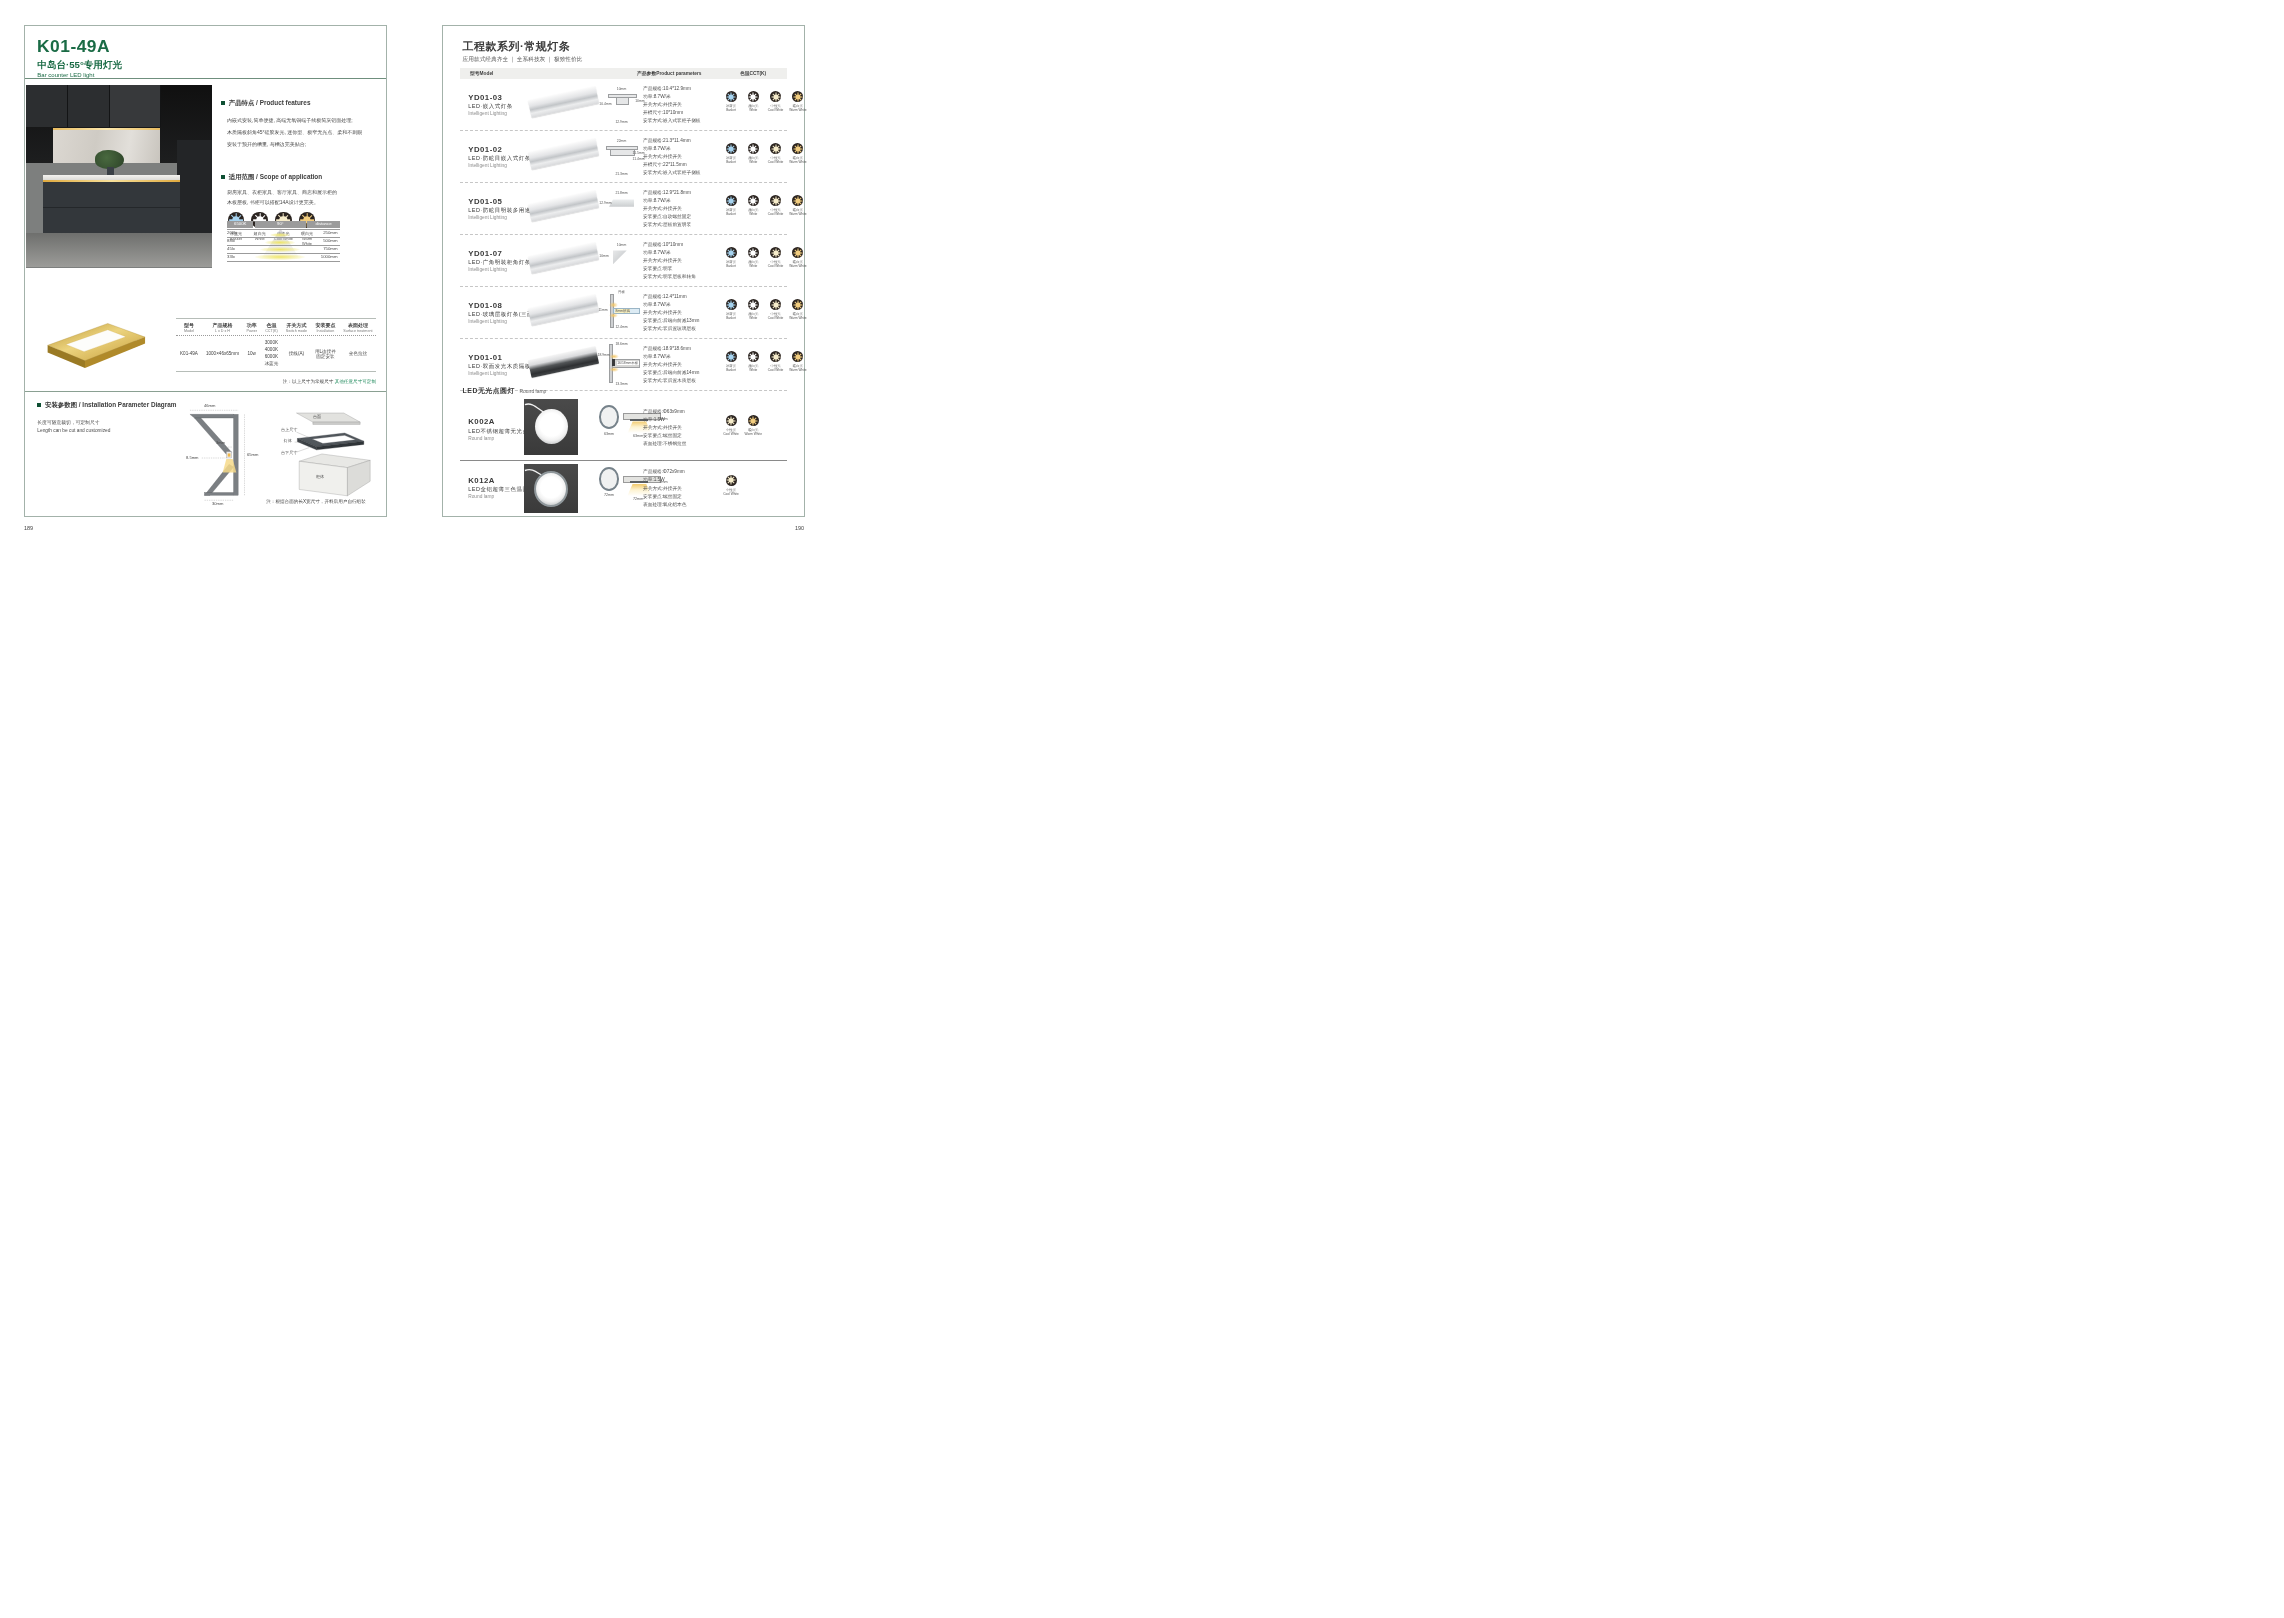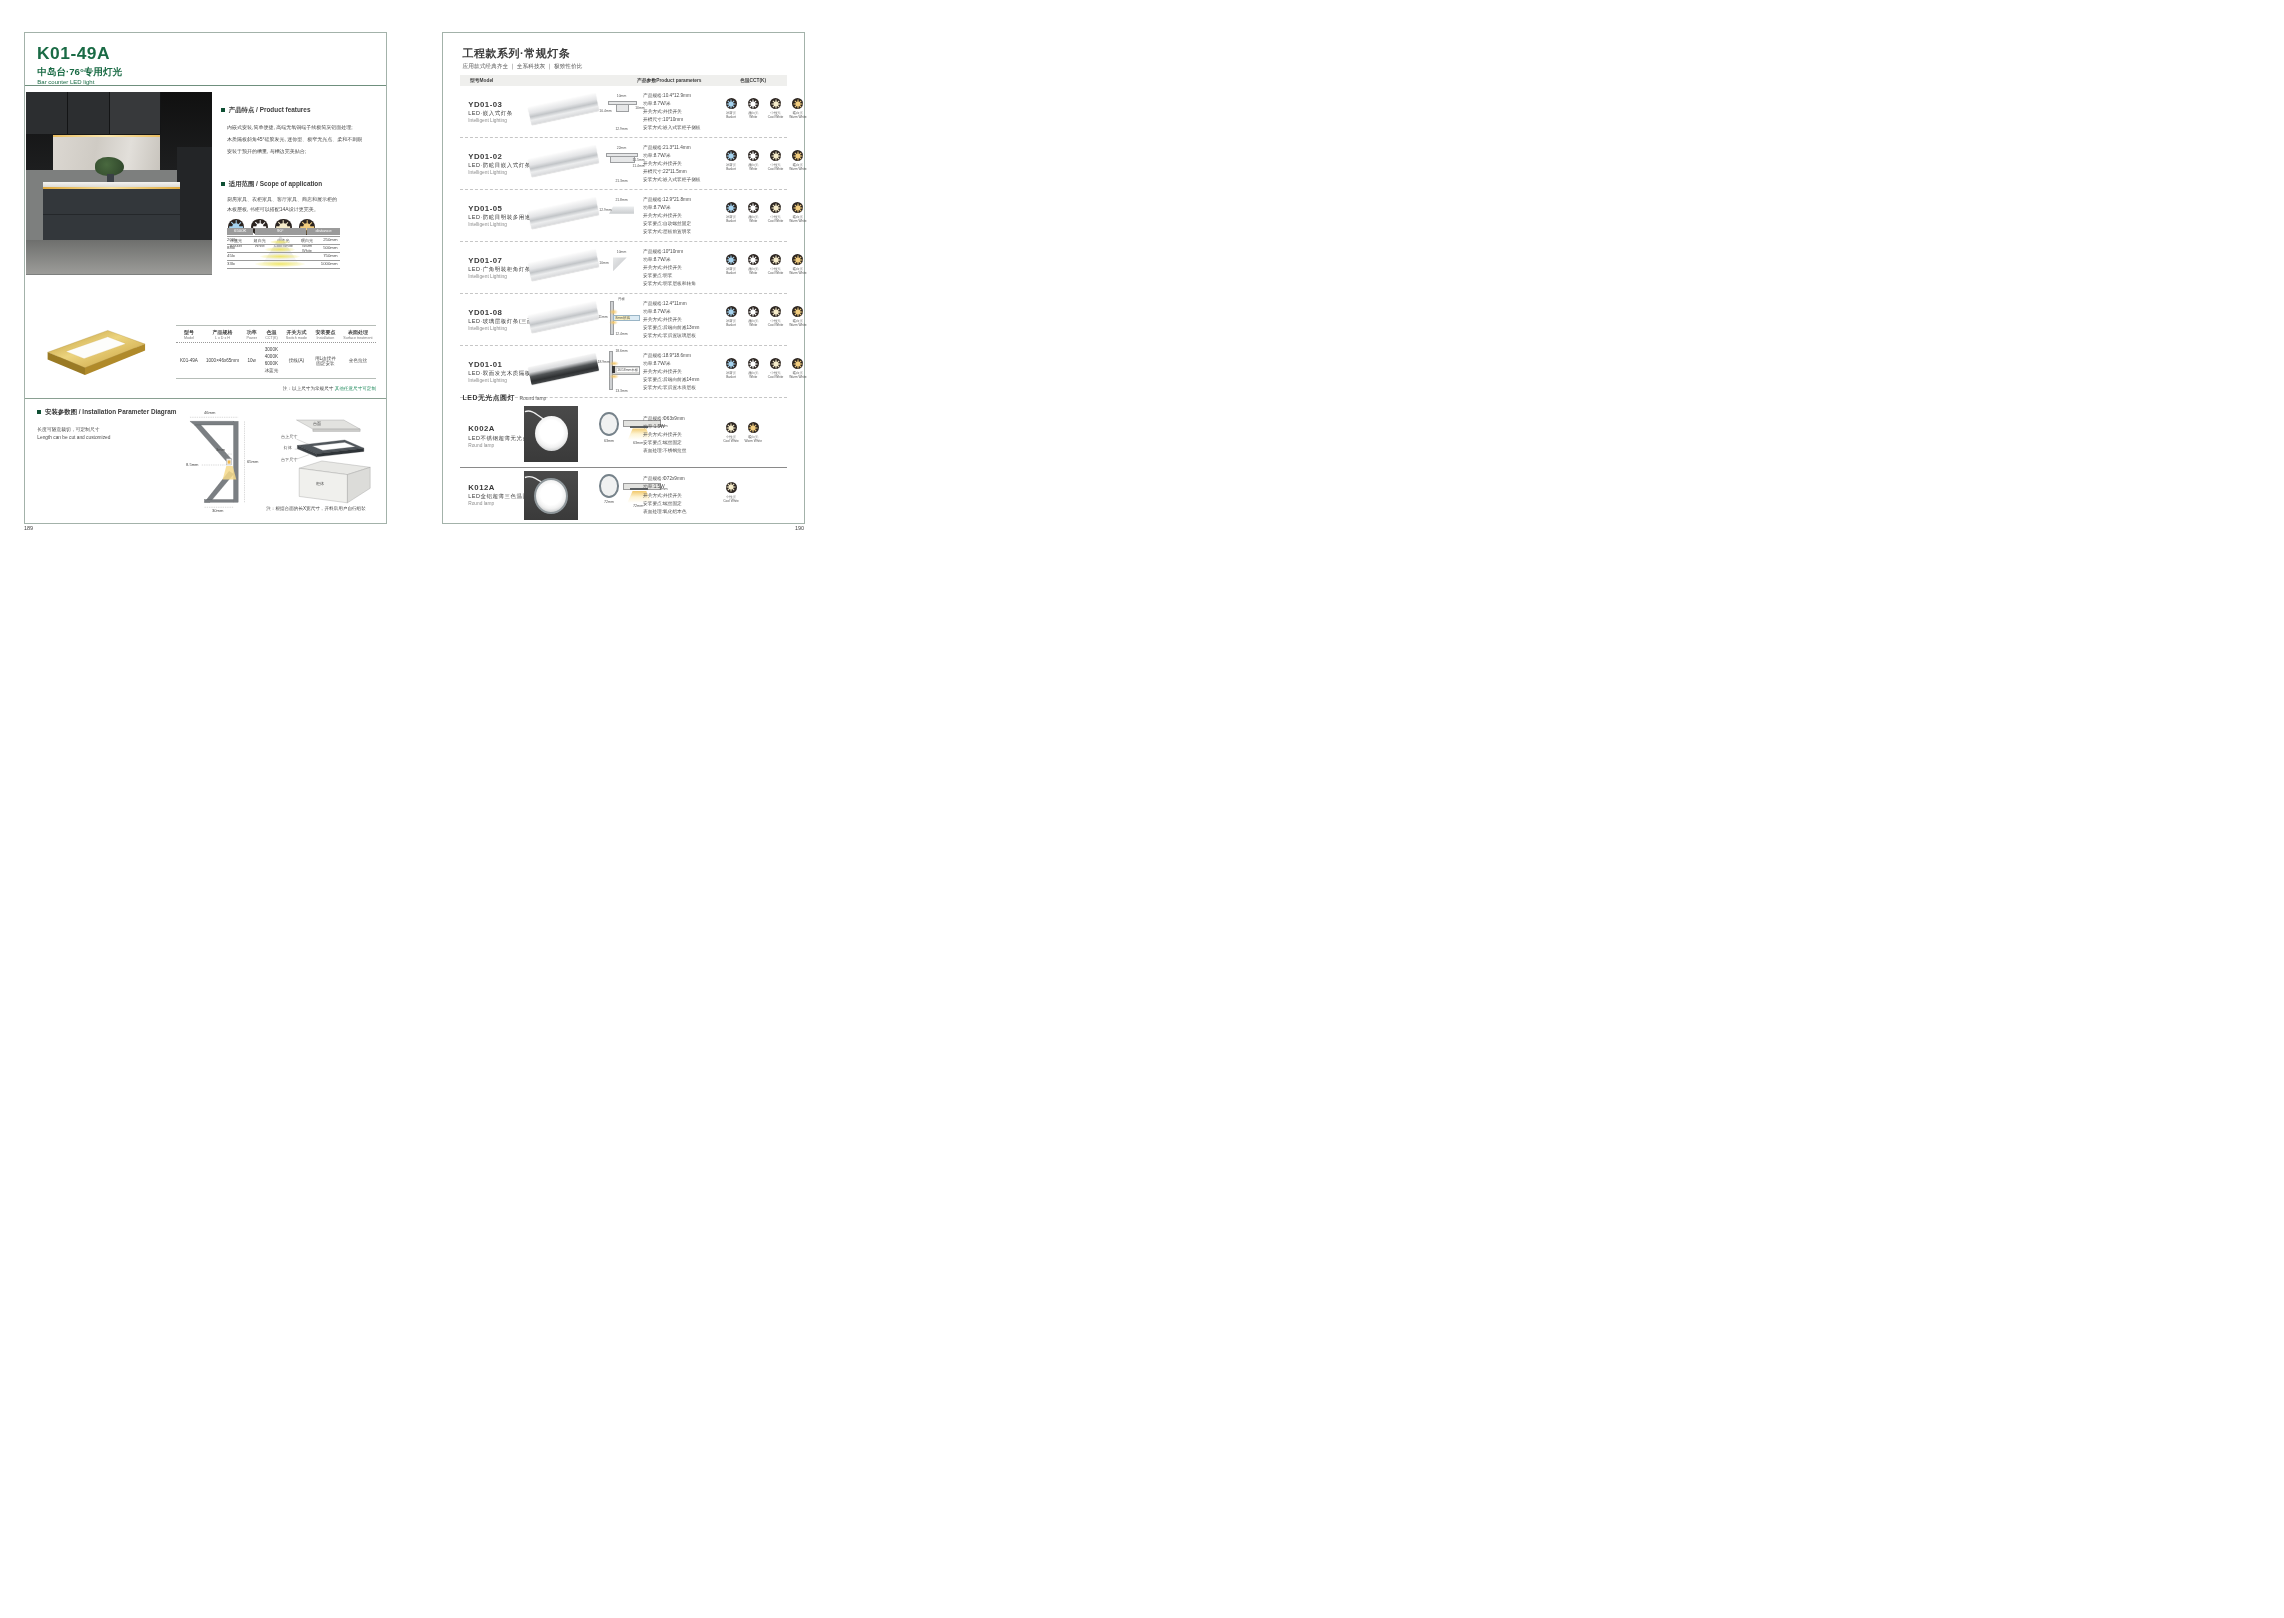--- a/index.html
+++ b/index.html
@@ -1,17 +1,17 @@
 <!DOCTYPE html>
 <html style="font-size:7.3px"><head>
 <meta charset="utf-8">
 <style>
   html,body{margin:0;padding:0;background:#ffffff;font-family:"Liberation Sans","DejaVu Sans",sans-serif;}
   .canvas{position:relative;width:827px;height:539px;background:#fff;overflow:hidden;}
-  .page{position:absolute;top:32px;width:361px;height:490px;border:0.5px solid #a3b2aa;background:#fff;}
+  .page{position:absolute;top:25px;width:361px;height:490px;border:0.5px solid #a3b2aa;background:#fff;}
   .page.left{left:24px;}
   .page.right{left:442px;}
   .abs{position:absolute;}
   .pageno{position:absolute;font-size:5.5px;color:#444;}
 
   
   .lp-model{left:12px;top:10px;font-size:17.4px;font-weight:bold;color:#1a6b45;letter-spacing:0.5px;}
   .lp-title-cn{left:12.3px;top:33px;font-size:9.6px;font-weight:bold;color:#1a6b45;}
   .lp-title-en{left:12.3px;top:46px;font-size:6px;color:#1a6b45;}
   .lp-hr1{left:0;right:0;top:52px;border-top:0.5px solid #6f8f7d;}
@@ -156,21 +156,21 @@
   .sidediag .dl{position:absolute;white-space:nowrap;}
   .ksep{left:17px;top:434px;width:327px;border-top:0.5px solid #8a8a8a;}
 </style>
 </head>
 <body>
 
 <div class="canvas">
 
   <div class="page left">
     <div class="abs lp-model">K01-49A</div>
-    <div class="abs lp-title-cn">中岛台·76°专用灯光</div>
+    <div class="abs lp-title-cn">中岛台·55°专用灯光</div>
     <div class="abs lp-title-en">Bar counter LED light</div>
     <div class="abs lp-hr1"></div>
 
     <div class="abs photo">
       <div class="ph-top"></div>
       <div class="ph-door" style="left:0;width:41px;"></div>
       <div class="ph-door" style="left:42px;width:41px;"></div>
       <div class="ph-door" style="left:84px;width:50px;background:#37393b;"></div>
       <div class="ph-splash"></div>
       <div class="ph-glow"></div>

